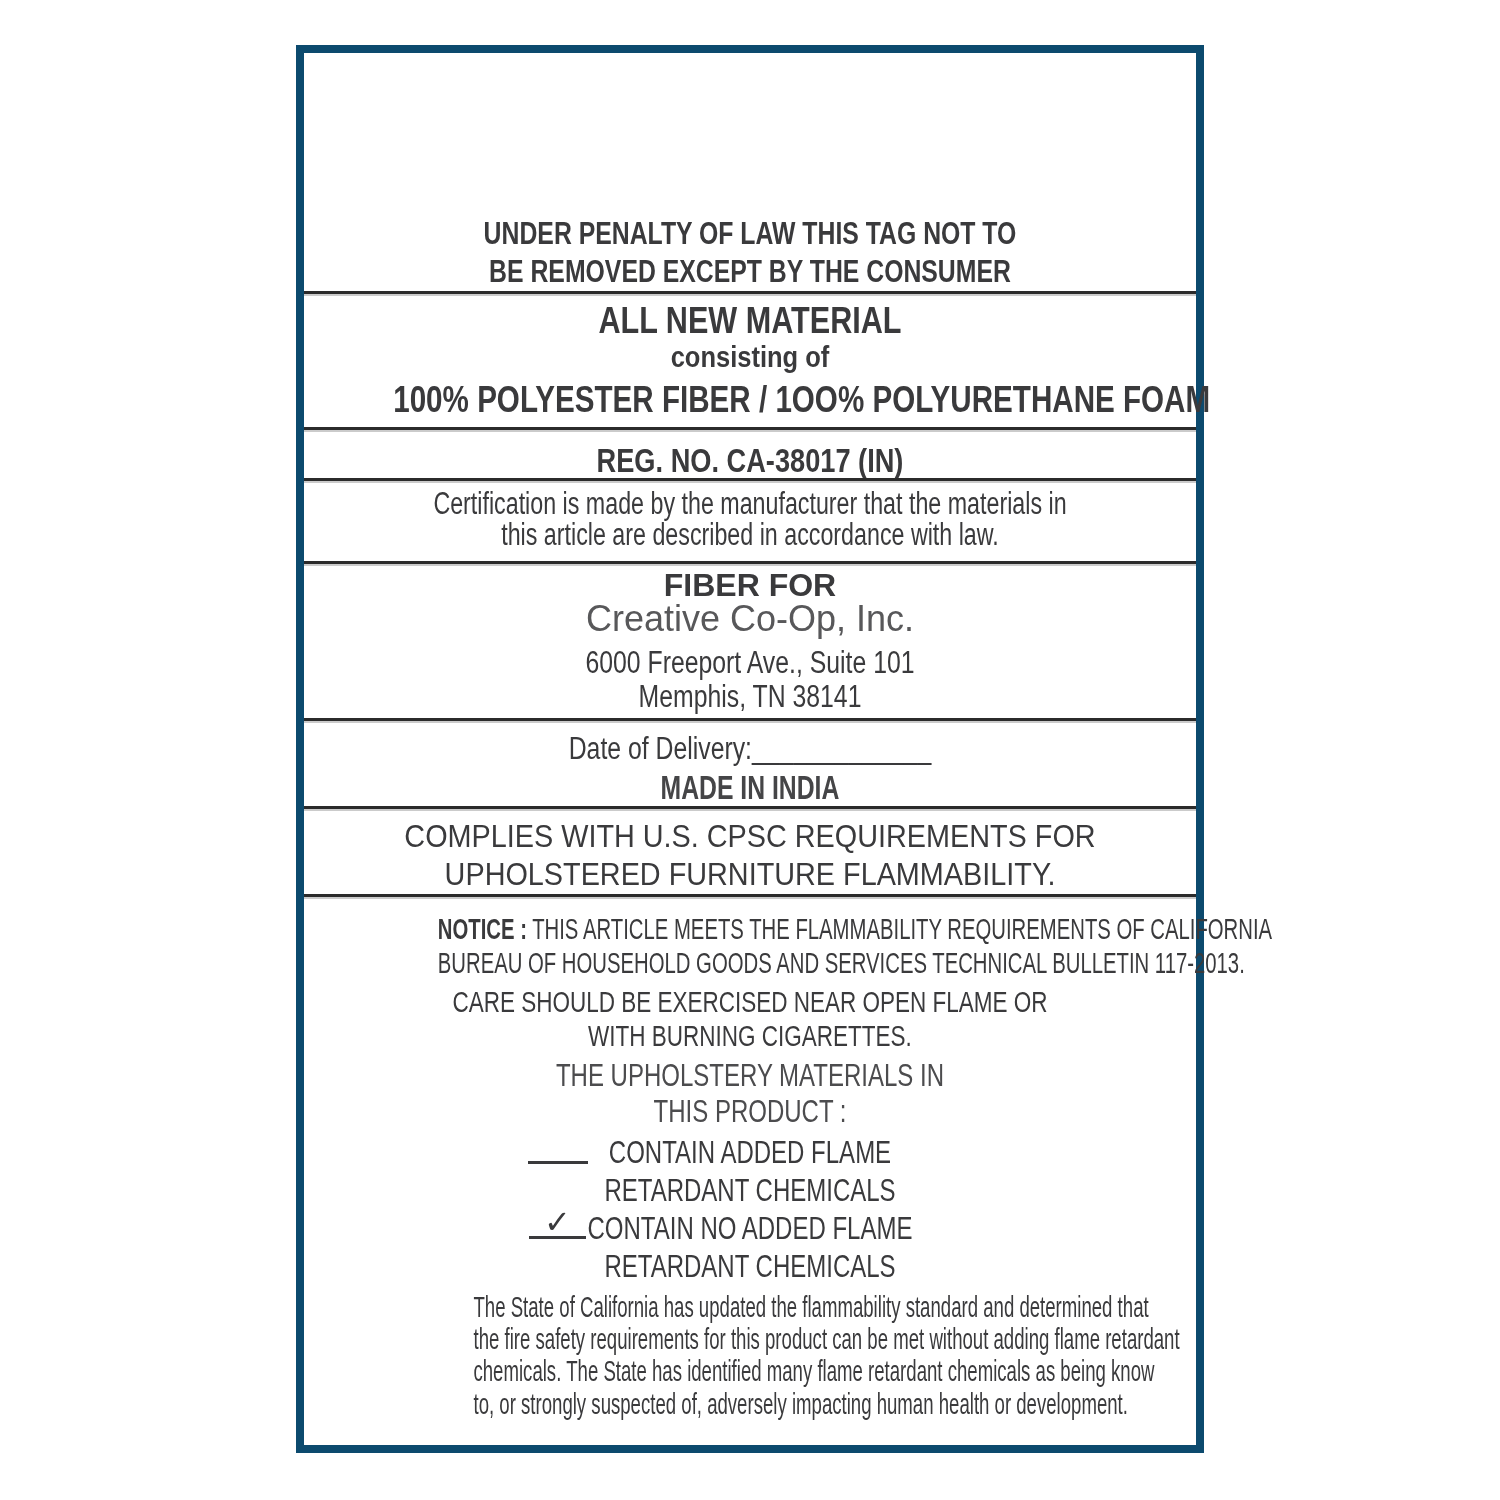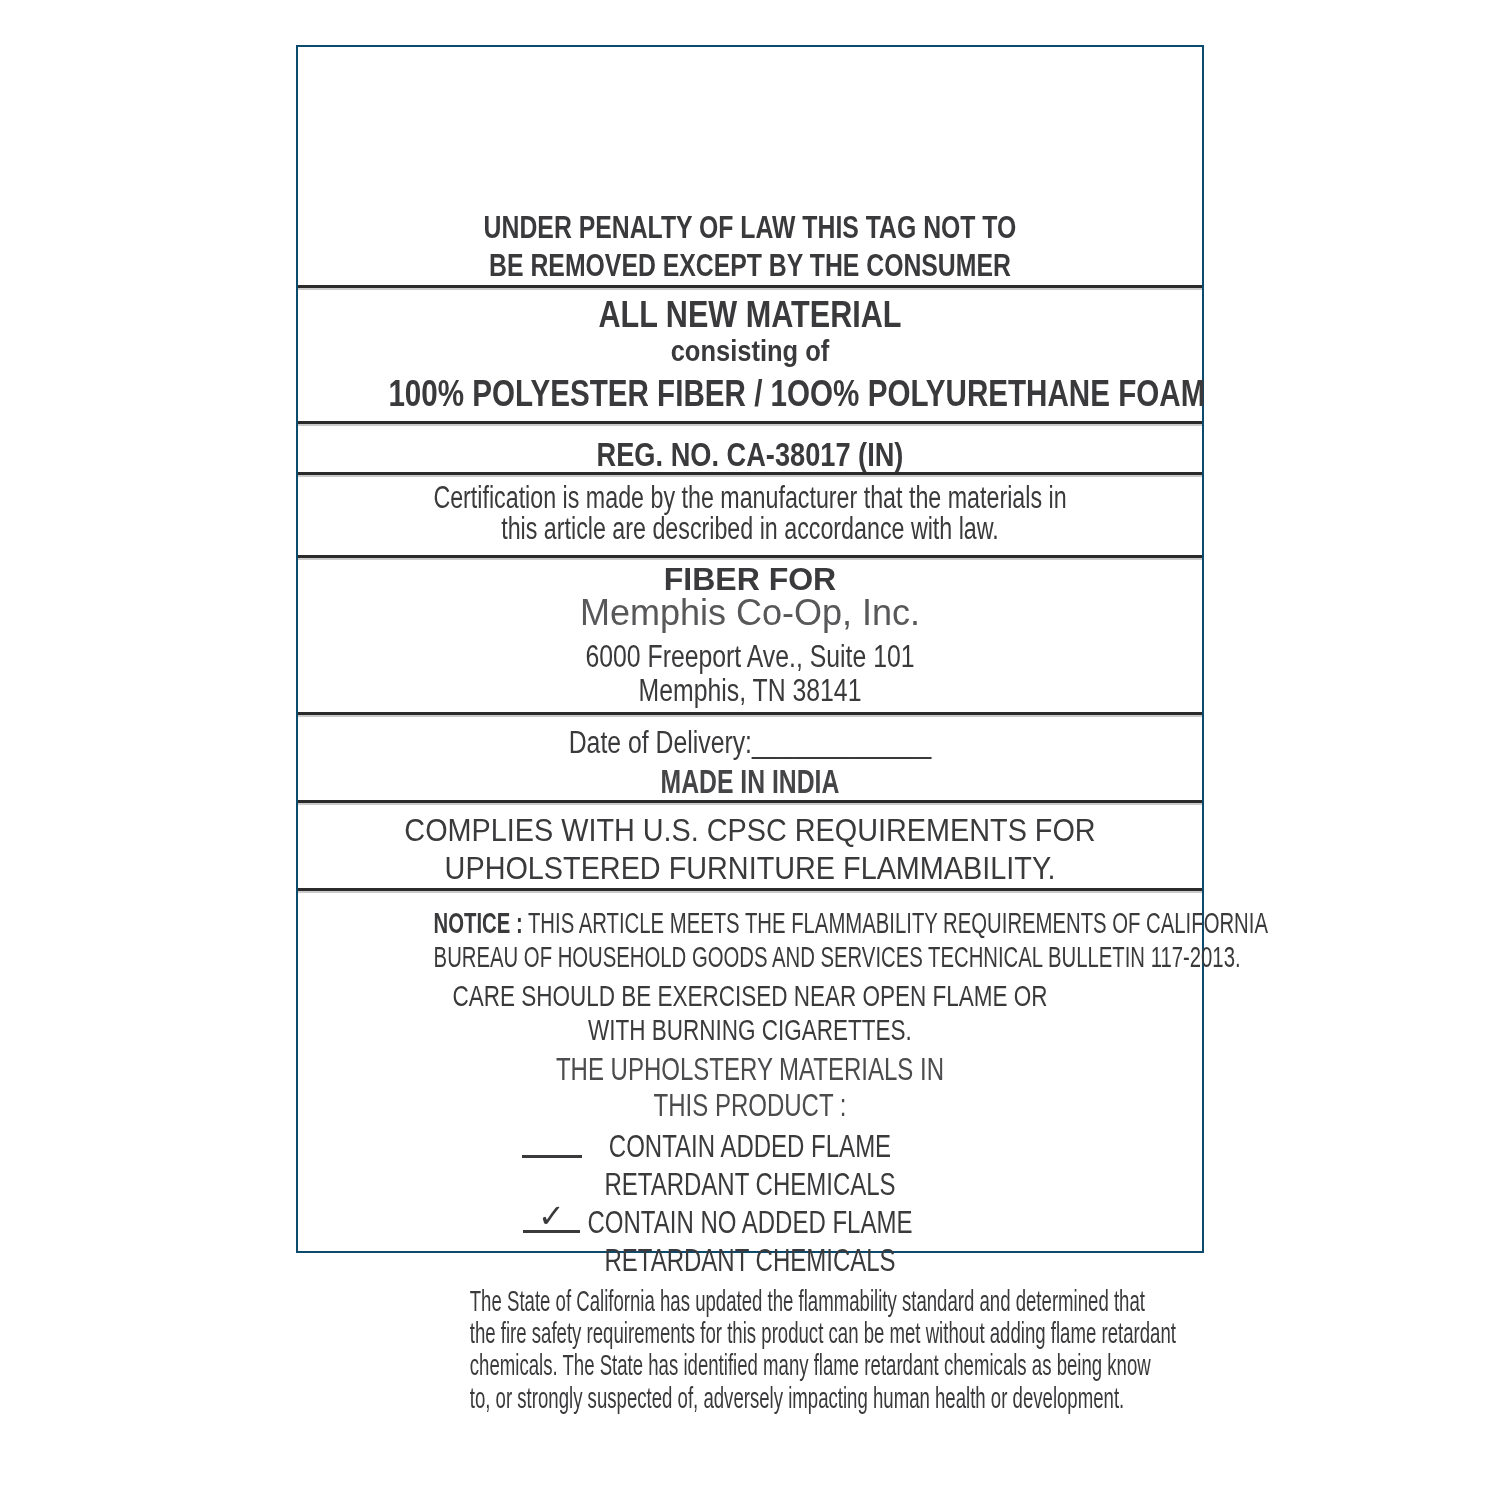--- a/index.html
+++ b/index.html
@@ -1,19 +1,19 @@
 <!DOCTYPE html>
 <html><head>
 <meta charset="utf-8">
 <style>
   html,body{margin:0;padding:0;background:#ffffff;}
   .page{position:relative;width:1500px;height:1500px;background:#ffffff;overflow:hidden;
         font-family:"Liberation Sans","DejaVu Sans",sans-serif;color:#3a3a3c;}
-  .label{position:absolute;left:296px;top:45px;width:908px;height:1208px;
-         box-sizing:border-box;border:2px solid #0c4a6e;background:#ffffff;padding-left:44px;}
+  .label{position:absolute;left:296px;top:45px;width:908px;height:1408px;
+         box-sizing:border-box;border:8px solid #0c4a6e;background:#ffffff;padding-left:44px;}
   .ln{position:absolute;left:0;right:0;text-align:center;white-space:nowrap;line-height:1.15;}
   .b{font-weight:bold;}
   .sx62{transform:scaleX(0.62);}
   .sx70{transform:scaleX(0.70);}
   .sx75{transform:scaleX(0.75);}
   .sx80{transform:scaleX(0.80);}
   .sx85{transform:scaleX(0.85);}
   .sx90{transform:scaleX(0.90);}
   .gray{color:#58585a;}
   .gray2{color:#4c4c4e;}
@@ -39,21 +39,21 @@
     <div class="hr" style="top:374px;"></div>
 
     <div class="ln b sx80" style="top:388px;font-size:34px;">REG. NO. CA-38017 (IN)</div>
     <div class="hr" style="top:425px;"></div>
 
     <div class="ln sx75" style="top:433px;font-size:31px;">Certification is made by the manufacturer that the materials in</div>
     <div class="ln sx75" style="top:464px;font-size:31px;">this article are described in accordance with law.</div>
     <div class="hr" style="top:508px;"></div>
 
     <div class="ln b" style="top:514px;font-size:32px;">FIBER FOR</div>
-    <div class="ln gray" style="top:545px;font-size:36px;">Memphis Co-Op, Inc.</div>
+    <div class="ln gray" style="top:545px;font-size:36px;">Creative Co-Op, Inc.</div>
     <div class="ln sx80" style="top:592px;font-size:31px;">6000 Freeport Ave., Suite 101</div>
     <div class="ln sx80" style="top:626px;font-size:31px;">Memphis, TN 38141</div>
     <div class="hr" style="top:665px;"></div>
 
     <div class="ln sx80" style="top:678px;font-size:31px;">Date of Delivery:_____________</div>
     <div class="ln b sx75 dk" style="top:716px;font-size:33px;">MADE IN INDIA</div>
     <div class="hr" style="top:753px;"></div>
 
     <div class="ln sx90" style="top:765px;font-size:32px;">COMPLIES WITH U.S. CPSC REQUIREMENTS FOR</div>
     <div class="ln sx90" style="top:803px;font-size:32px;">UPHOLSTERED FURNITURE FLAMMABILITY.</div>

